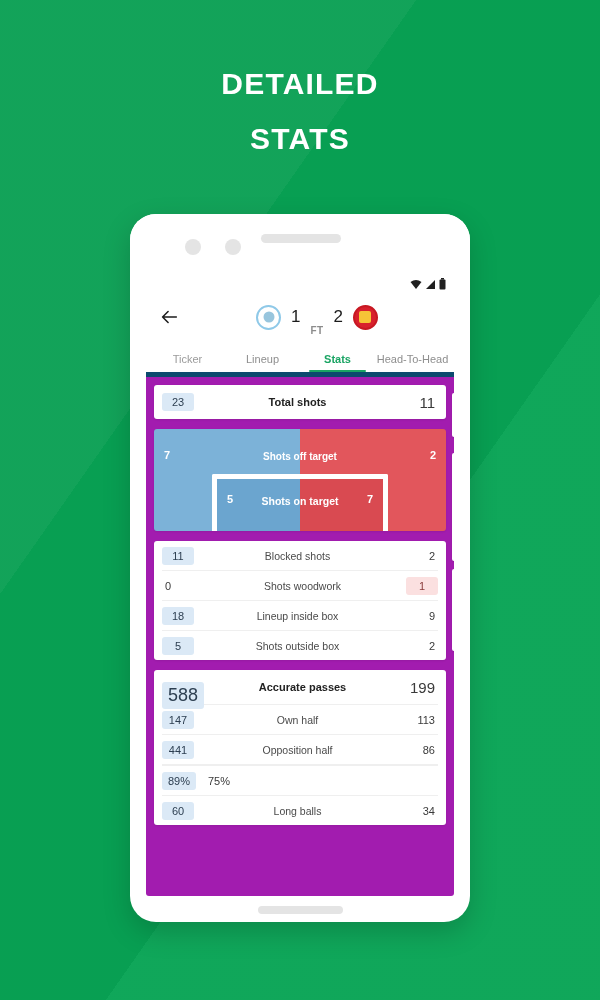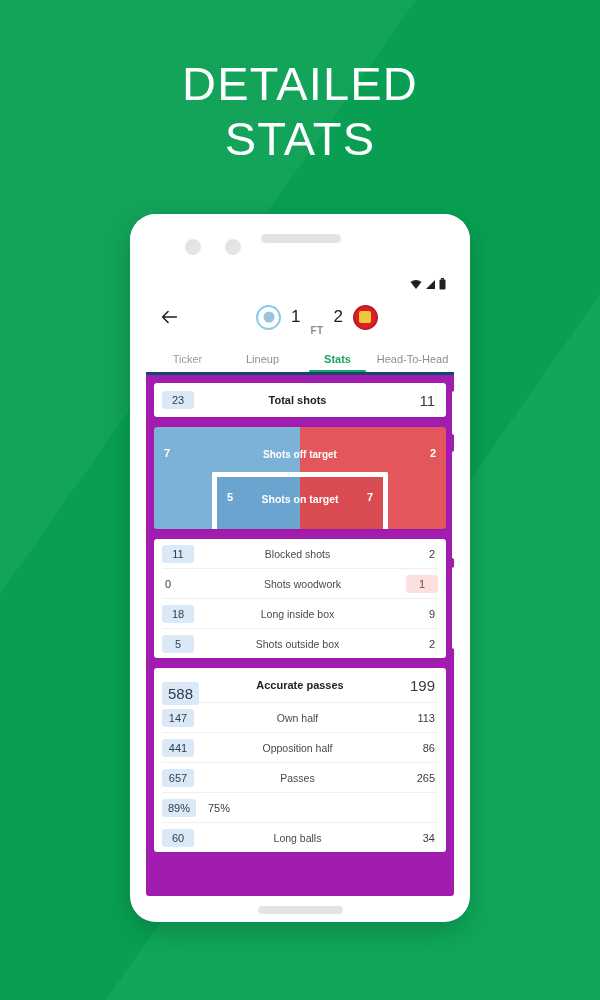--- a/index.html
+++ b/index.html
@@ -23,22 +23,22 @@
       #08a455;
     overflow: hidden;
   }
   .headline {
     position: absolute;
     top: 56px;
     left: 0;
     width: 600px;
     text-align: center;
     color: #ffffff;
-    font-weight: normal;
-    font-size: 47px;
+    font-weight: bold;
+    font-size: 30px;
     letter-spacing: 1.2px;
     line-height: 55px;
   }
   .headline .l2 { display: block; }
 
   
   .phone {
     position: absolute;
     left: 130px;
     top: 214px;
@@ -176,21 +176,21 @@
     color: #8c8c8c;
     letter-spacing: 0.4px;
     margin-top: 27px;
   }
 
   
   .tabs {
     display: flex;
     align-items: flex-end;
     height: 32px;
-    border-bottom: 3px solid #0c4a6e;
+    border-bottom: 5px solid #0c4a6e;
     padding: 0 4px;
   }
   .tab {
     flex: 1;
     text-align: center;
     font-size: 11px;
     color: #8e8e8e;
     padding-bottom: 7px;
     position: relative;
     white-space: nowrap;
@@ -263,21 +263,21 @@
     padding: 3px 6px;
     min-width: 20px;
   }
   .val.hl-red {
     background: #fbe0e0;
     color: #8a3a3a;
     padding: 3px 6px;
     min-width: 20px;
   }
   .val.big { font-size: 15px; }
-  .val.big2 { font-size: 15px; margin-top: 16px; }
+  .val.big2 { font-size: 18px; margin-top: 16px; }
 
   .divider {
     height: 1px;
     background: #efefef;
     margin: 0 8px;
   }
 
   
   .goal-card {
     position: relative;
@@ -486,21 +486,21 @@
         </div>
         <div class="divider"></div>
         <div class="stat-row">
           <span class="val left">0</span>
           <span class="stat-label">Shots woodwork</span>
           <span class="val hl-red">1</span>
         </div>
         <div class="divider"></div>
         <div class="stat-row">
           <span class="val hl-blue">18</span>
-          <span class="stat-label">Long inside box</span>
+          <span class="stat-label">Lineup inside box</span>
           <span class="val right">9</span>
         </div>
         <div class="divider"></div>
         <div class="stat-row">
           <span class="val hl-blue">5</span>
           <span class="stat-label">Shots outside box</span>
           <span class="val right">2</span>
         </div>
       </div>
 
@@ -516,25 +516,20 @@
           <span class="stat-label">Own half</span>
           <span class="val right">113</span>
         </div>
         <div class="divider"></div>
         <div class="stat-row">
           <span class="val hl-blue">441</span>
           <span class="stat-label">Opposition half</span>
           <span class="val right">86</span>
         </div>
         <div class="divider"></div>
-        <div class="stat-row">
-          <span class="val hl-blue">657</span>
-          <span class="stat-label">Passes</span>
-          <span class="val right">265</span>
-        </div>
         <div class="divider"></div>
         <div class="stat-row">
           <span class="val hl-blue">89%</span>
           <span class="val right">75%</span>
         </div>
         <div class="divider"></div>
         <div class="stat-row">
           <span class="val hl-blue">60</span>
           <span class="stat-label">Long balls</span>
           <span class="val right">34</span>

